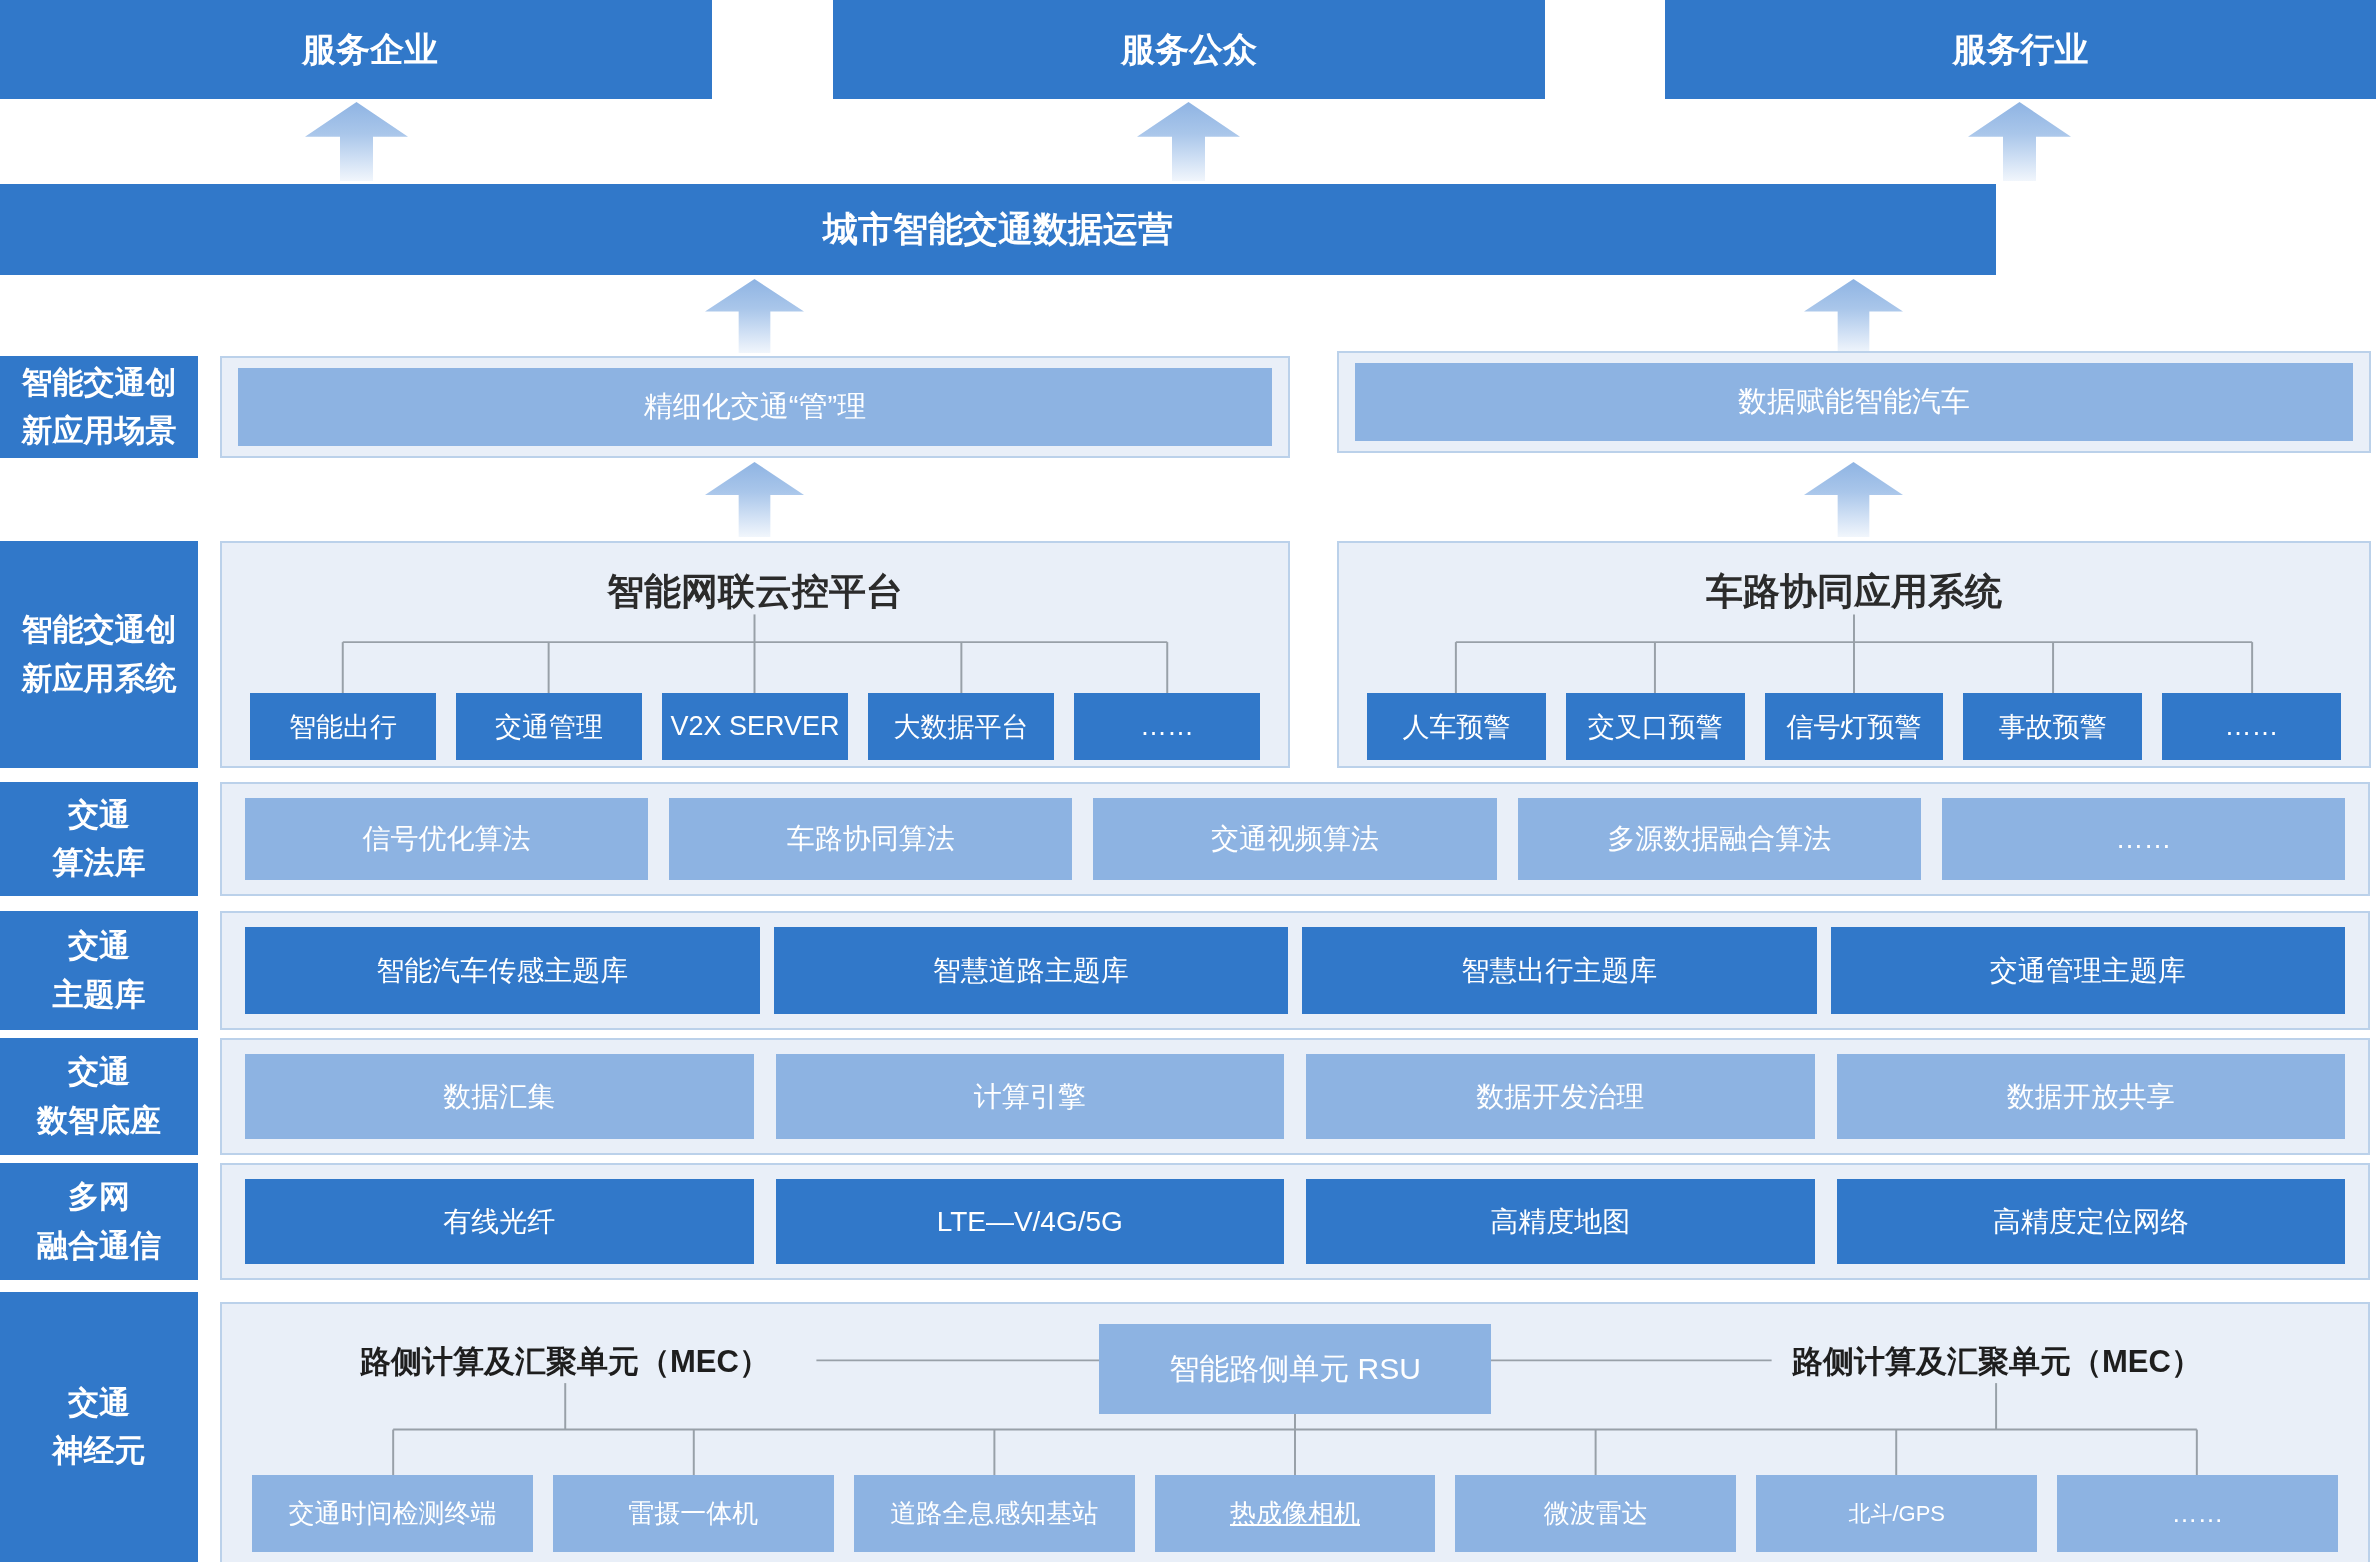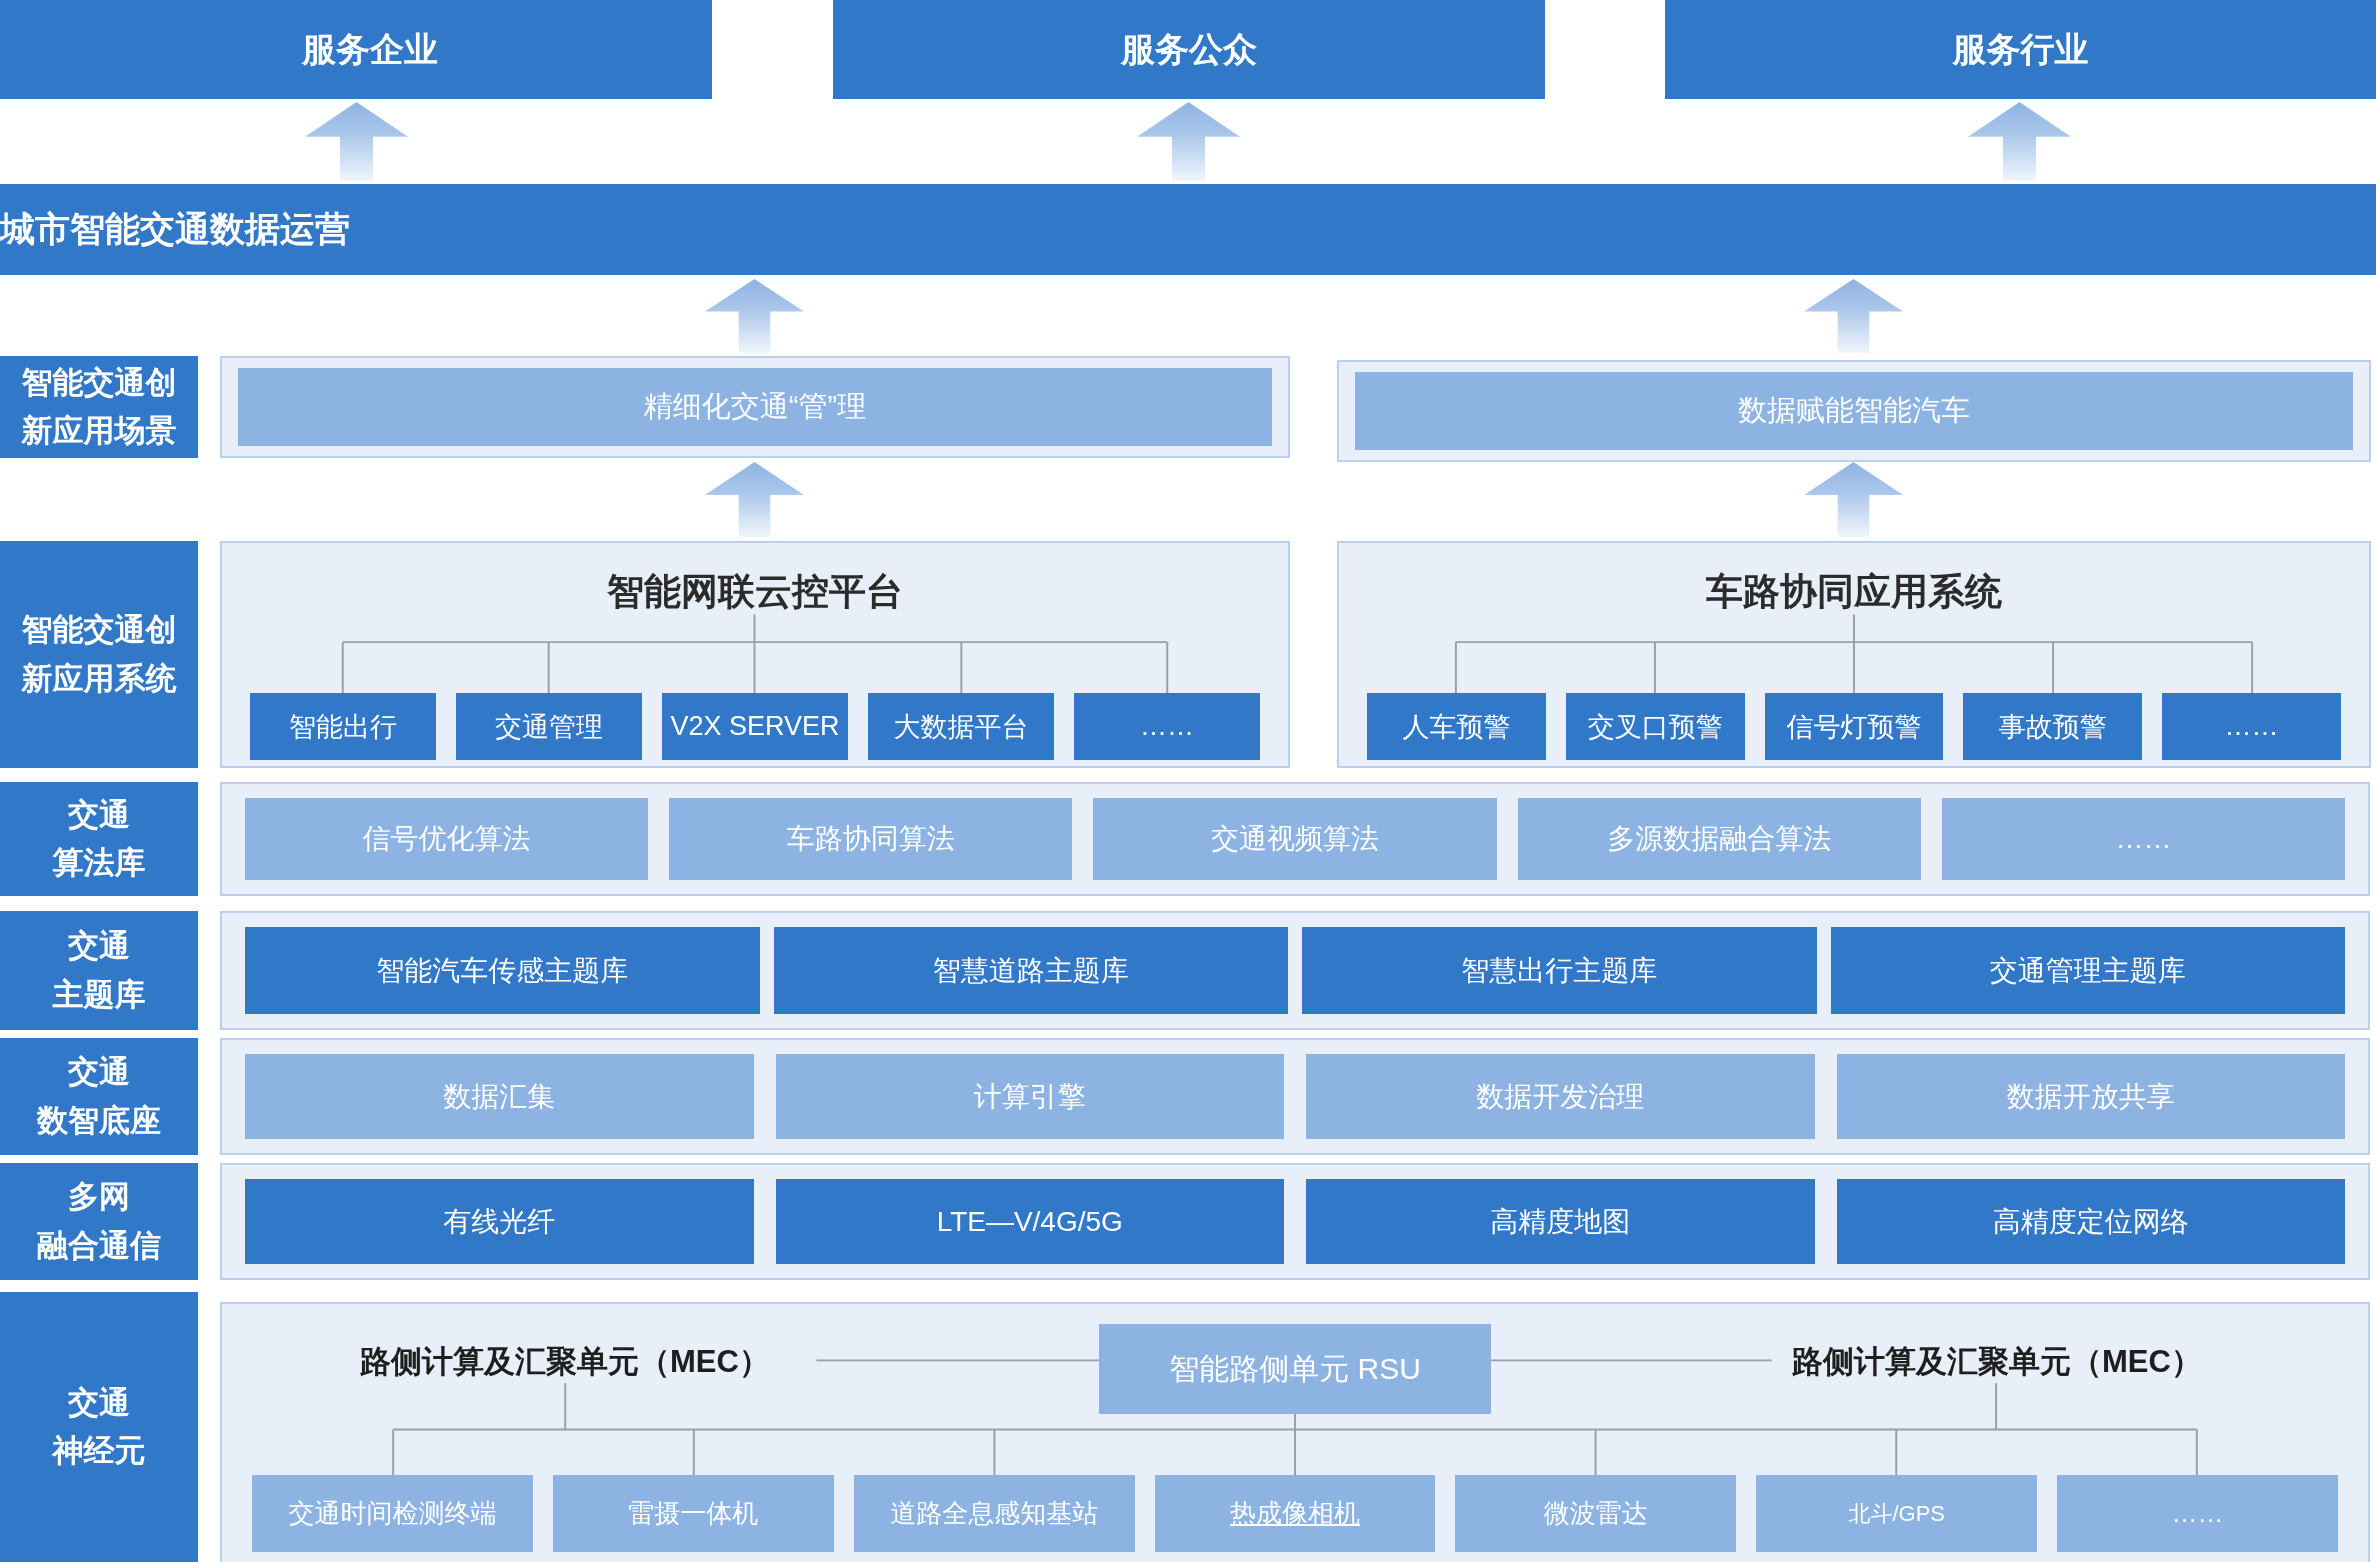--- a/index.html
+++ b/index.html
@@ -12,22 +12,22 @@
   }
   *{box-sizing:border-box;margin:0;padding:0;}
   body{background:#fff;}
   #stage{position:relative;width:2376px;height:1562px;background:#fff;
          font-family:"Liberation Sans","DejaVu Sans",sans-serif;overflow:hidden;}
   .svc-box{position:absolute;top:0;height:99px;background:var(--primary);color:#fff;
            display:flex;align-items:center;justify-content:center;font-size:34px;font-weight:bold;}
   .up-arrow{position:absolute;
             background:linear-gradient(180deg,#8FB4E3 0%,#A9C6EA 40%,#D3E2F5 75%,#F1F6FC 100%);
             clip-path:polygon(50% 0,100% 44%,66% 44%,66% 100%,34% 100%,34% 44%,0 44%);}
-  .ops-bar{position:absolute;left:0;top:184px;width:2376px;height:91px;background:var(--primary);
-           color:#fff;display:flex;align-items:center;font-size:35px;font-weight:bold;}
+  .ops-bar{position:absolute;left:0;top:184px;width:1996px;height:91px;background:var(--primary);
+           color:#fff;display:flex;align-items:center;justify-content:center;font-size:35px;font-weight:bold;}
   .sidebar{position:absolute;left:0;width:198px;background:var(--primary);color:#fff;
            display:flex;flex-direction:column;align-items:center;justify-content:center;
            font-size:31px;font-weight:bold;line-height:1.55;text-align:center;}
   .panel{position:absolute;background:var(--panel-bg);border:2px solid var(--panel-border);}
   .scene-bar{position:absolute;left:16px;right:16px;top:10px;bottom:10px;background:var(--mid);
              color:#fff;display:flex;align-items:center;justify-content:center;font-size:29px;}
   .sys-title{position:absolute;top:24px;left:0;right:0;text-align:center;
              font-size:37px;font-weight:bold;color:var(--ink);}
   .sys-children{position:absolute;left:28px;right:28px;top:150px;height:67px;display:flex;gap:20px;}
   .sys-child{flex:1;background:var(--primary);color:#fff;display:flex;align-items:center;
@@ -72,21 +72,21 @@
 
   <div class="sidebar" style="top:356px;height:102px;">
     <div>智能交通创</div>
     <div>新应用场景</div>
   </div>
   <div class="panel" style="left:220px;top:356px;width:1070px;height:102px;">
     <div class="scene-bar">
       <span>精细化交通“管”理</span>
     </div>
   </div>
-  <div class="panel" style="left:1337px;top:360px;width:1034px;height:102px;">
+  <div class="panel" style="left:1337px;top:351px;width:1034px;height:102px;">
     <div class="scene-bar">
       <span>数据赋能智能汽车</span>
     </div>
   </div>
 
   <div class="up-arrow" style="left:705px;top:462px;width:99px;height:75px;"></div>
   <div class="up-arrow" style="left:1804px;top:462px;width:99px;height:75px;"></div>
 
   <div class="sidebar" style="top:541px;height:227px;">
     <div>智能交通创</div>

